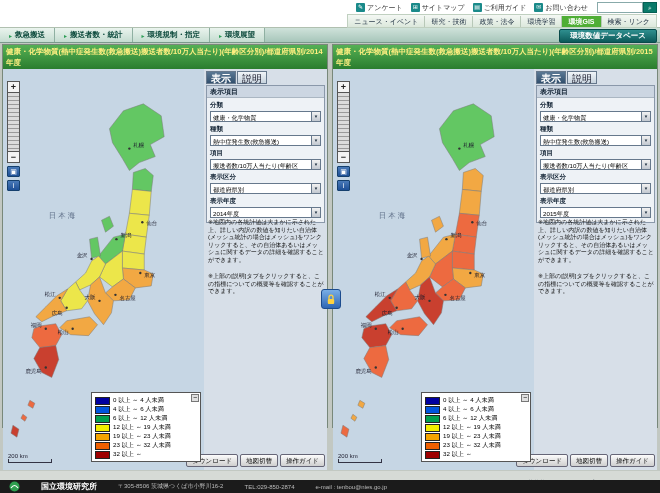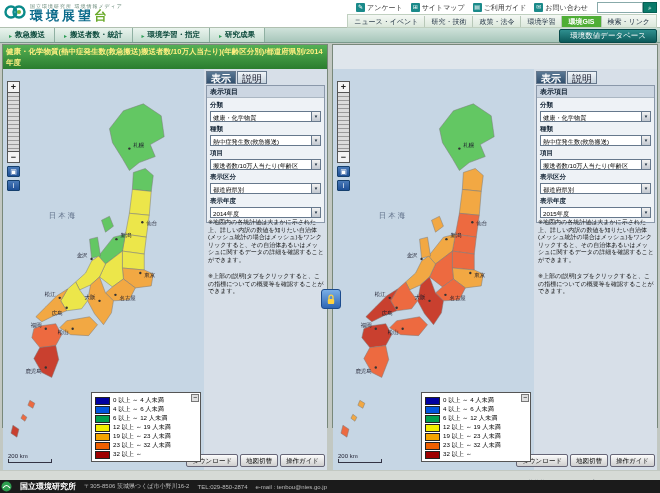--- a/index.html
+++ b/index.html
@@ -20,21 +20,21 @@
   .search input{width:46px;height:11px;border:1px solid #88aaaa;font-size:7px;padding:0 2px;box-sizing:border-box}
   .search-btn{width:14px;height:11px;background:#0a7a6a;color:#fff;border:1px solid #066055;font-size:7px;line-height:8px;padding:0;cursor:pointer}
   .nav{position:absolute;right:3px;top:14px;height:12px;display:flex;align-items:center;background:linear-gradient(#f4f8f4,#dce8dc);border:1px solid #c0d0c0}
   .n-item{font-size:7px;color:#223344;padding:0 6px;border-left:1px solid #b8c8b8;cursor:pointer;line-height:11px;white-space:nowrap}
   .n-item:first-child{border-left:none}
   .n-item.gis{background:#4fae35;color:#fff;font-weight:bold}
   
   .tabbar{position:absolute;left:0;top:28px;width:660px;height:14px;background:linear-gradient(#cfe2da,#a7c6ba);border-bottom:1px solid #7a9a8c;display:flex}
   .ttab{display:inline-flex;align-items:center;gap:3px;height:14px;padding:0 9px;font-size:7.5px;font-weight:bold;color:#0c4a3c;border-right:1px solid #8fb0a2;background:linear-gradient(#eaf4ee,#c4dcd0);cursor:pointer;white-space:nowrap}
   .tmark{color:#2e9e57;font-size:6px}
-  .db-btn{position:absolute;right:3px;top:1px;height:12px;padding:0 10px;background:linear-gradient(#2f8f8f,#0c5a5a);color:#fff;font-size:7.5px;font-weight:normal;line-height:12px;border-radius:2px;border:1px solid #084a4a;cursor:pointer}
+  .db-btn{position:absolute;right:3px;top:1px;height:12px;padding:0 10px;background:linear-gradient(#2f8f8f,#0c5a5a);color:#fff;font-size:7.5px;font-weight:bold;line-height:12px;border-radius:2px;border:1px solid #084a4a;cursor:pointer}
   
   .main{position:absolute;left:0;top:43px;width:660px;height:428px;background:#c2c8c2}
   .panel{position:absolute;top:1px;width:326px;height:384px;border:1px solid #78887a;background:#dfe6ec;box-sizing:border-box}
   .panel.p0{left:2px}.panel.p1{left:332px}
   .panel-title{height:24px;background:linear-gradient(#55b055,#2a7d2e);color:#ffef80;font-size:7.5px;font-weight:bold;line-height:11px;padding:1px 3px;box-sizing:border-box;overflow:hidden}
   .panel-body{position:absolute;left:0;top:24px;width:324px;height:401px}
   .map-area{position:absolute;left:0;top:0;width:201px;height:401px;background:#c6d6e4;overflow:hidden;border-right:1px solid #8a98a6}
   svg.japan{position:absolute;left:0;top:0;z-index:1}
   .japan path{cursor:pointer}
   .japan .cdot{fill:#333;stroke:none}
@@ -64,39 +64,28 @@
   .f-val{position:absolute;left:2px;top:1px;right:10px;font-size:6.2px;line-height:9px;white-space:nowrap;overflow:hidden;color:#000}
   .f-arrow{position:absolute;right:0;top:0;width:9px;height:100%;background:linear-gradient(#f2f2f2,#c2c8d0);border-left:1px solid #66788c;font-size:4.5px;text-align:center;line-height:10px;color:#223344;box-sizing:border-box}
   .note{position:absolute;left:4px;width:116px;font-size:6px;line-height:7.5px;color:#111}
   .noteA{top:150px}.noteB{top:204px}
   .panel-buttons{position:absolute;right:2px;bottom:3px;display:flex;gap:2px}
   .pbtn{height:13px;padding:0 5px;font-size:6.5px;background:linear-gradient(#fcfcfc,#cfcfcf);border:1px solid #666677;border-radius:2px;cursor:pointer;font-family:inherit;line-height:11px;white-space:nowrap}
   .sync{position:absolute;left:321px;top:246px;width:18px;height:18px;background:linear-gradient(#79aee6,#2e66b4);border:1px solid #1c4c8e;border-radius:3px;display:flex;align-items:center;justify-content:center;cursor:pointer;z-index:9}
   
   .prefooter{position:absolute;left:0;top:471px;width:660px;height:9px;background:#d6dad6;text-align:right;padding-right:6px;box-sizing:border-box}
   .flink{font-size:6.5px;color:#223344;margin-left:10px;cursor:pointer;line-height:9px}
-  .footer{position:absolute;left:0;top:480px;width:660px;height:13px;background:#1b1b1b;display:flex;align-items:center;gap:8px;padding-left:1px;box-sizing:border-box}
+  .footer{position:absolute;left:0;top:480px;width:660px;height:13px;background:#1b1b1b;display:flex;align-items:center;gap:21px;padding-left:9px;box-sizing:border-box}
   .f-org{color:#fff;font-weight:bold;font-size:8px;white-space:nowrap;cursor:pointer}
   .f-addr{color:#bbb;font-size:6px;white-space:nowrap}
 </style>
 </head>
 <body>
 
 <div class="header">
-  <div class="logo">
-    <svg class="logo-ic" viewBox="0 0 22 22">
-      <circle cx="7" cy="10" r="5.5" fill="none" stroke="#0a8a8a" stroke-width="2.4"></circle>
-      <circle cx="15" cy="10" r="5.5" fill="none" stroke="#0a8a8a" stroke-width="2.4"></circle>
-      <circle cx="15" cy="10" r="2" fill="#7ab43c"></circle>
-    </svg>
-    <div class="logo-text">
-      <div class="tagline">国立環境研究所 環境情報メディア</div>
-      <div class="site-title"><span class="t-main">環境展望</span><span class="t-acc">台</span></div>
-    </div>
-  </div>
   <div class="utility">
     <span class="u-item">
         <span class="u-ic">✎</span>
         <span>アンケート</span>
       </span>
     <span class="u-item">
         <span class="u-ic">⊞</span>
         <span>サイトマップ</span>
       </span>
     <span class="u-item">
@@ -126,25 +115,25 @@
   <span class="ttab">
       <span class="tmark">▸</span>
       <span>救急搬送</span>
     </span>
   <span class="ttab">
       <span class="tmark">▸</span>
       <span>搬送者数・統計</span>
     </span>
   <span class="ttab">
       <span class="tmark">▸</span>
-      <span>環境学習・指定</span>
+      <span>環境規制・指定</span>
     </span>
   <span class="ttab">
       <span class="tmark">▸</span>
-      <span>研究成果</span>
+      <span>環境展望</span>
     </span>
   <span class="db-btn">環境数値データベース</span>
 </div>
 
 <div class="main">
 
   <div class="panel p0">
     <div class="panel-title">健康・化学物質(熱中症発生数(救急搬送)搬送者数/10万人当たり)(年齢区分別)/都道府県別/2014年度</div>
     <div class="panel-body">
       <div class="map-area">
@@ -283,20 +272,21 @@
         <div class="panel-buttons">
           <button class="pbtn">ダウンロード</button>
           <button class="pbtn">地図切替</button>
           <button class="pbtn">操作ガイド</button>
         </div>
       </div>
     </div>
   </div>
 
   <div class="panel p1">
+    <div class="panel-title">健康・化学物質(熱中症発生数(救急搬送)搬送者数/10万人当たり)(年齢区分別)/都道府県別/2015年度</div>
     <div class="panel-body">
       <div class="map-area">
   <svg class="japan" width="201" height="401" viewBox="0 0 202 403" xmlns="http://www.w3.org/2000/svg">
     <g stroke="#7a7a7a" stroke-width="0.5" stroke-linejoin="round">
       <path d="M107,60 L121,42 L141,35 L159,47 L162,68 L148,76 L153,88 L137,94 L127,102 L120,90 L110,74 Z" fill="#63c763"></path>
       <path d="M131,104 L143,100 L151,107 L149,123 L130,121 Z" fill="#f2a843"></path>
       <path d="M130,121 L149,123 L147,147 L127,145 Z" fill="#f2a843"></path>
       <path d="M127,145 L147,147 L144,169 L123,166 Z" fill="#ed6a40"></path>
       <path d="M123,166 L144,169 L142,186 L120,183 Z" fill="#ed6a40"></path>
       <path d="M123,166 L120,183 L103,196 L96,188 L111,169 Z" fill="#f2a843"></path>

